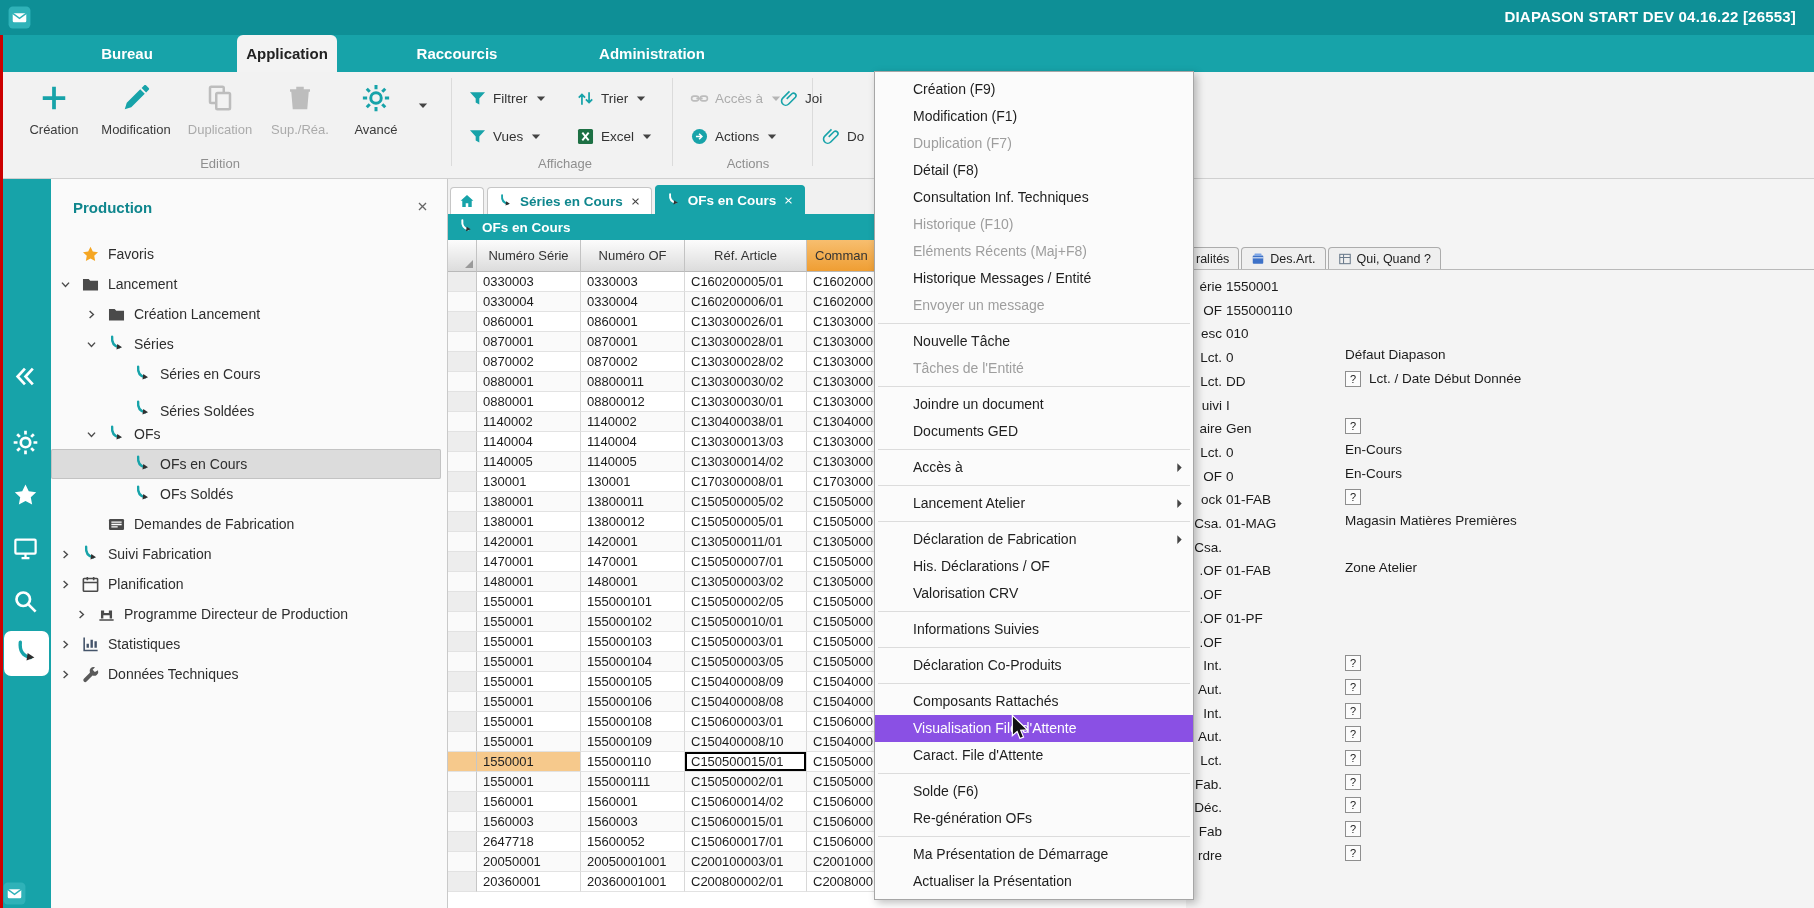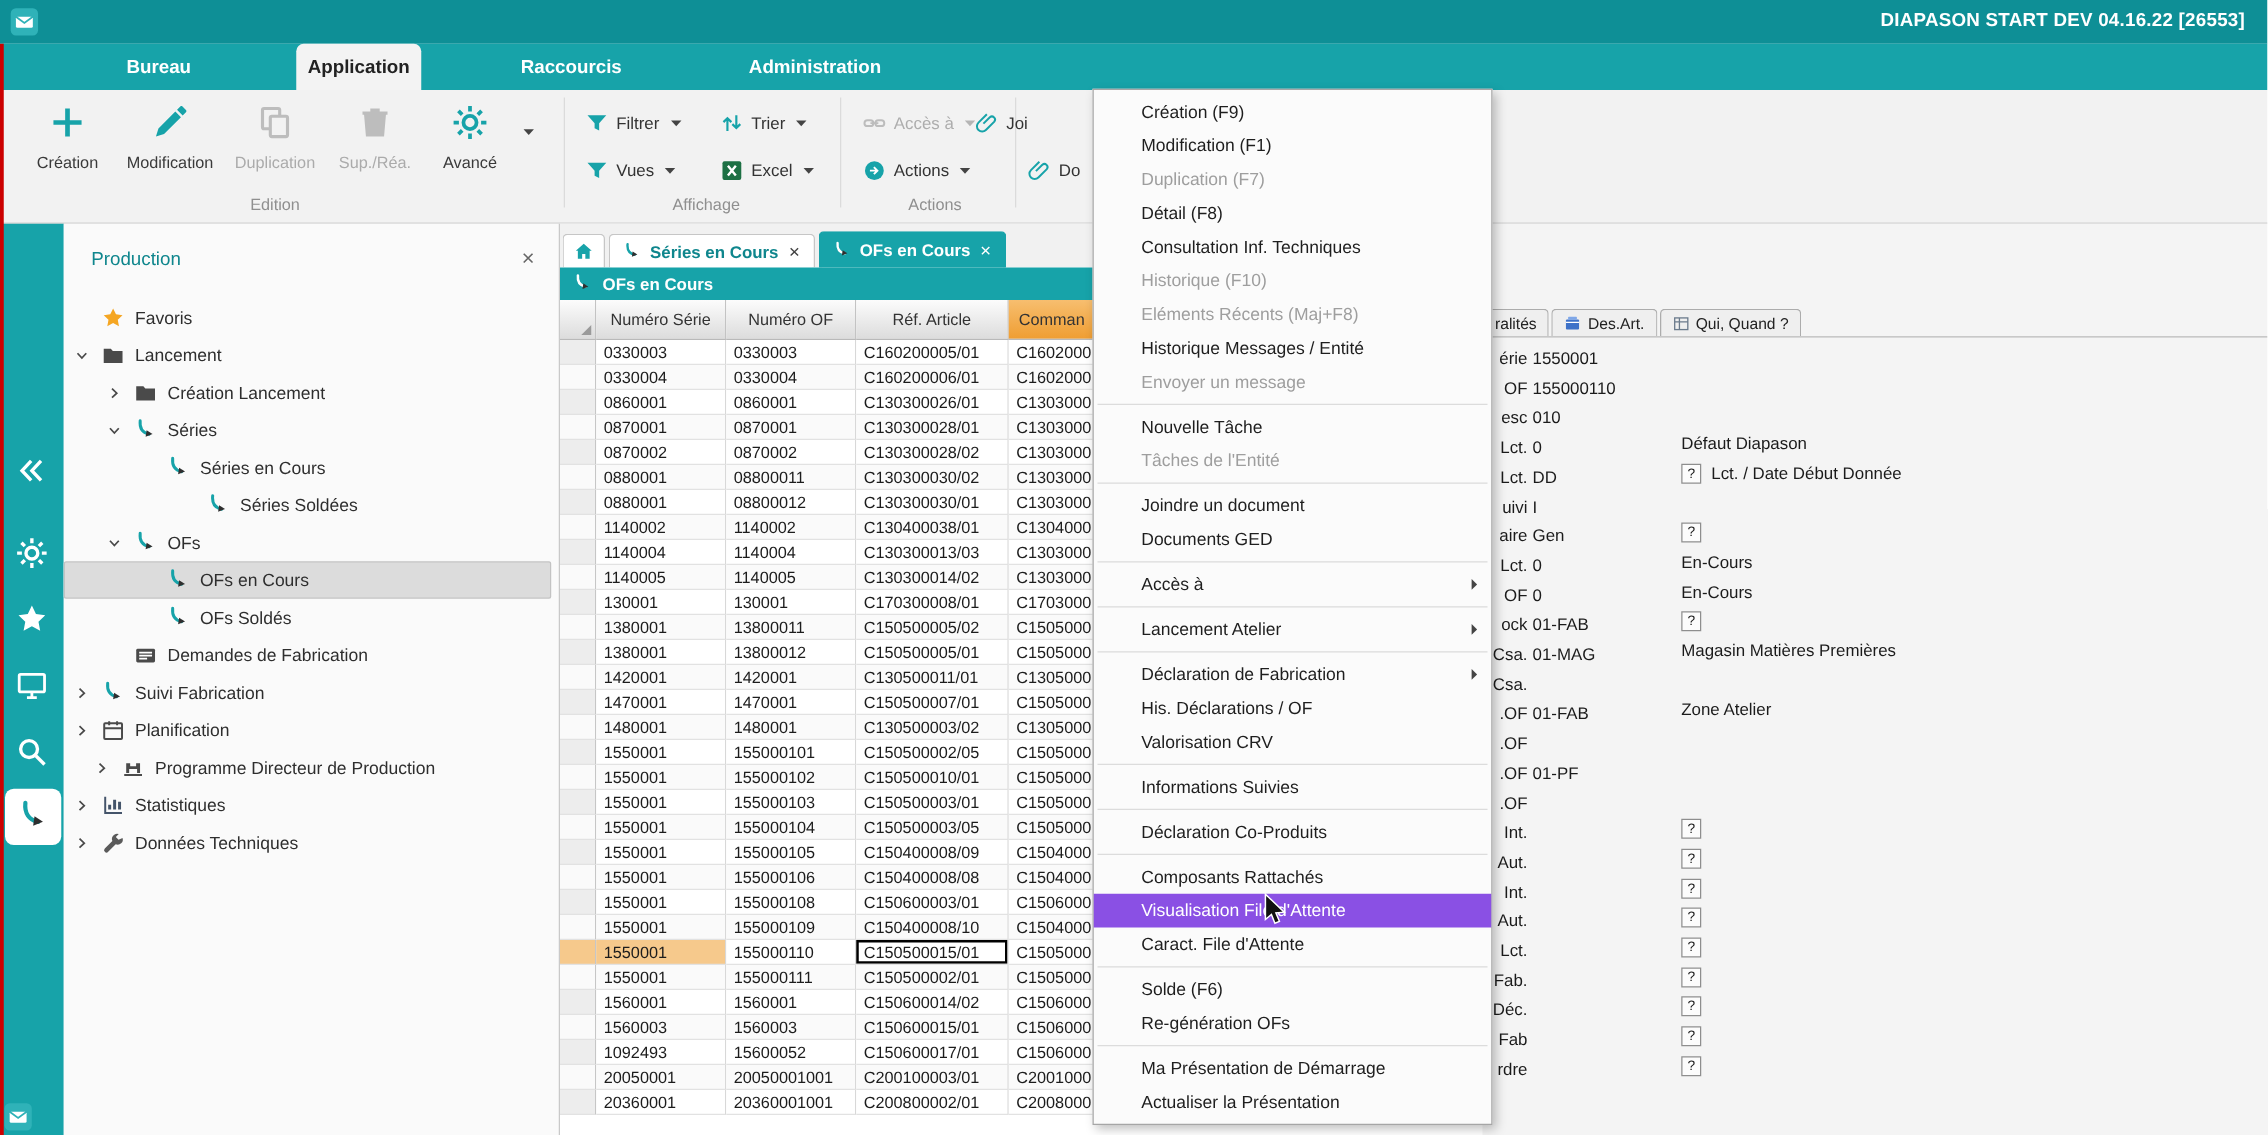--- a/index.html
+++ b/index.html
@@ -45,21 +45,21 @@
   .iconstrip{position:absolute;left:0;top:179px;width:51px;height:729px;background:#17A3A9}
   .strip-ic{position:absolute;left:12px;width:27px;height:27px;color:#fff}
   .strip-active{position:absolute;left:4px;top:452px;width:45px;height:45px;background:#fff;border-radius:7px;
                 display:flex;align-items:center;justify-content:center}
   .strip-active .inner{width:27px;height:27px;color:#17A3A9}
 
   
   .navpanel{position:absolute;left:51px;top:179px;width:397px;height:729px;background:#FAFAFA;
             border-right:1px solid #C9C9C9;box-sizing:border-box}
   .nav-head{height:56px;position:relative;display:flex;align-items:center;padding-left:22px}
-  .nav-title{color:#0F868D;font-weight:normal;font-size:15px}
+  .nav-title{color:#0F868D;font-weight:bold;font-size:15px}
   .nav-close{position:absolute;right:18px;top:21px;width:13px;height:13px;color:#666}
   .nav-tree{padding-top:4px}
   .ti{height:30px;display:flex;align-items:center;font-size:14px;color:#2E2E2E;box-sizing:border-box}
   .ti.selected{background:#DCDCDC;box-shadow:inset 0 0 0 1px #C3C3C3;border-radius:2px;margin-right:6px}
   .exp{width:13px;height:13px;margin-right:9px;flex:none;color:#4A4A4A}
   .tic{width:19px;height:19px;margin-right:8px;flex:none}
   .ic-star{color:#F5A623}.ic-folder{color:#4A4A4A}.ic-hook{color:#17A3A9}.ic-card{color:#4A4A4A}
   .ic-calendar{color:#4A4A4A}.ic-machine{color:#4A4A4A}.ic-chart{color:#44546A}.ic-wrench{color:#5A5A5A}
   .tlab{white-space:nowrap}
 
@@ -414,21 +414,21 @@
         <div class="ti" style="padding-left: 60px;">
           <span class="exp"></span>
           <span class="tic ic-hook" data-icon="hook">
             <svg viewBox="0 0 24 24">
               <path d="M6.5 2c-.8 7.4 2.6 12.2 9 13.6" fill="none" stroke="currentColor" stroke-width="3" stroke-linecap="round"></path>
               <path d="M13 11.5l6 4-7 2.8z" fill="#2F2F2F"></path>
             </svg>
           </span>
           <span class="tlab">Séries en Cours</span>
         </div>
-        <div class="ti" style="padding-left: 92px;">
+        <div class="ti" style="padding-left: 60px; align-items: flex-end;">
           <span class="exp"></span>
           <span class="tic ic-hook" data-icon="hook">
             <svg viewBox="0 0 24 24">
               <path d="M6.5 2c-.8 7.4 2.6 12.2 9 13.6" fill="none" stroke="currentColor" stroke-width="3" stroke-linecap="round"></path>
               <path d="M13 11.5l6 4-7 2.8z" fill="#2F2F2F"></path>
             </svg>
           </span>
           <span class="tlab">Séries Soldées</span>
         </div>
         <div class="ti" style="padding-left: 34px;">
@@ -791,21 +791,21 @@
         </div>
         <div class="gr alt">
           <div class="gc selcell w-sel"></div>
           <div class="gc w0">1560003</div>
           <div class="gc w1">1560003</div>
           <div class="gc w2">C150600015/01</div>
           <div class="gc w3">C1506000</div>
         </div>
         <div class="gr">
           <div class="gc selcell w-sel"></div>
-          <div class="gc w0">1092493</div>
+          <div class="gc w0">2647718</div>
           <div class="gc w1">15600052</div>
           <div class="gc w2">C150600017/01</div>
           <div class="gc w3">C1506000</div>
         </div>
         <div class="gr alt">
           <div class="gc selcell w-sel"></div>
           <div class="gc w0">20050001</div>
           <div class="gc w1">20050001001</div>
           <div class="gc w2">C200100003/01</div>
           <div class="gc w3">C2001000</div>

